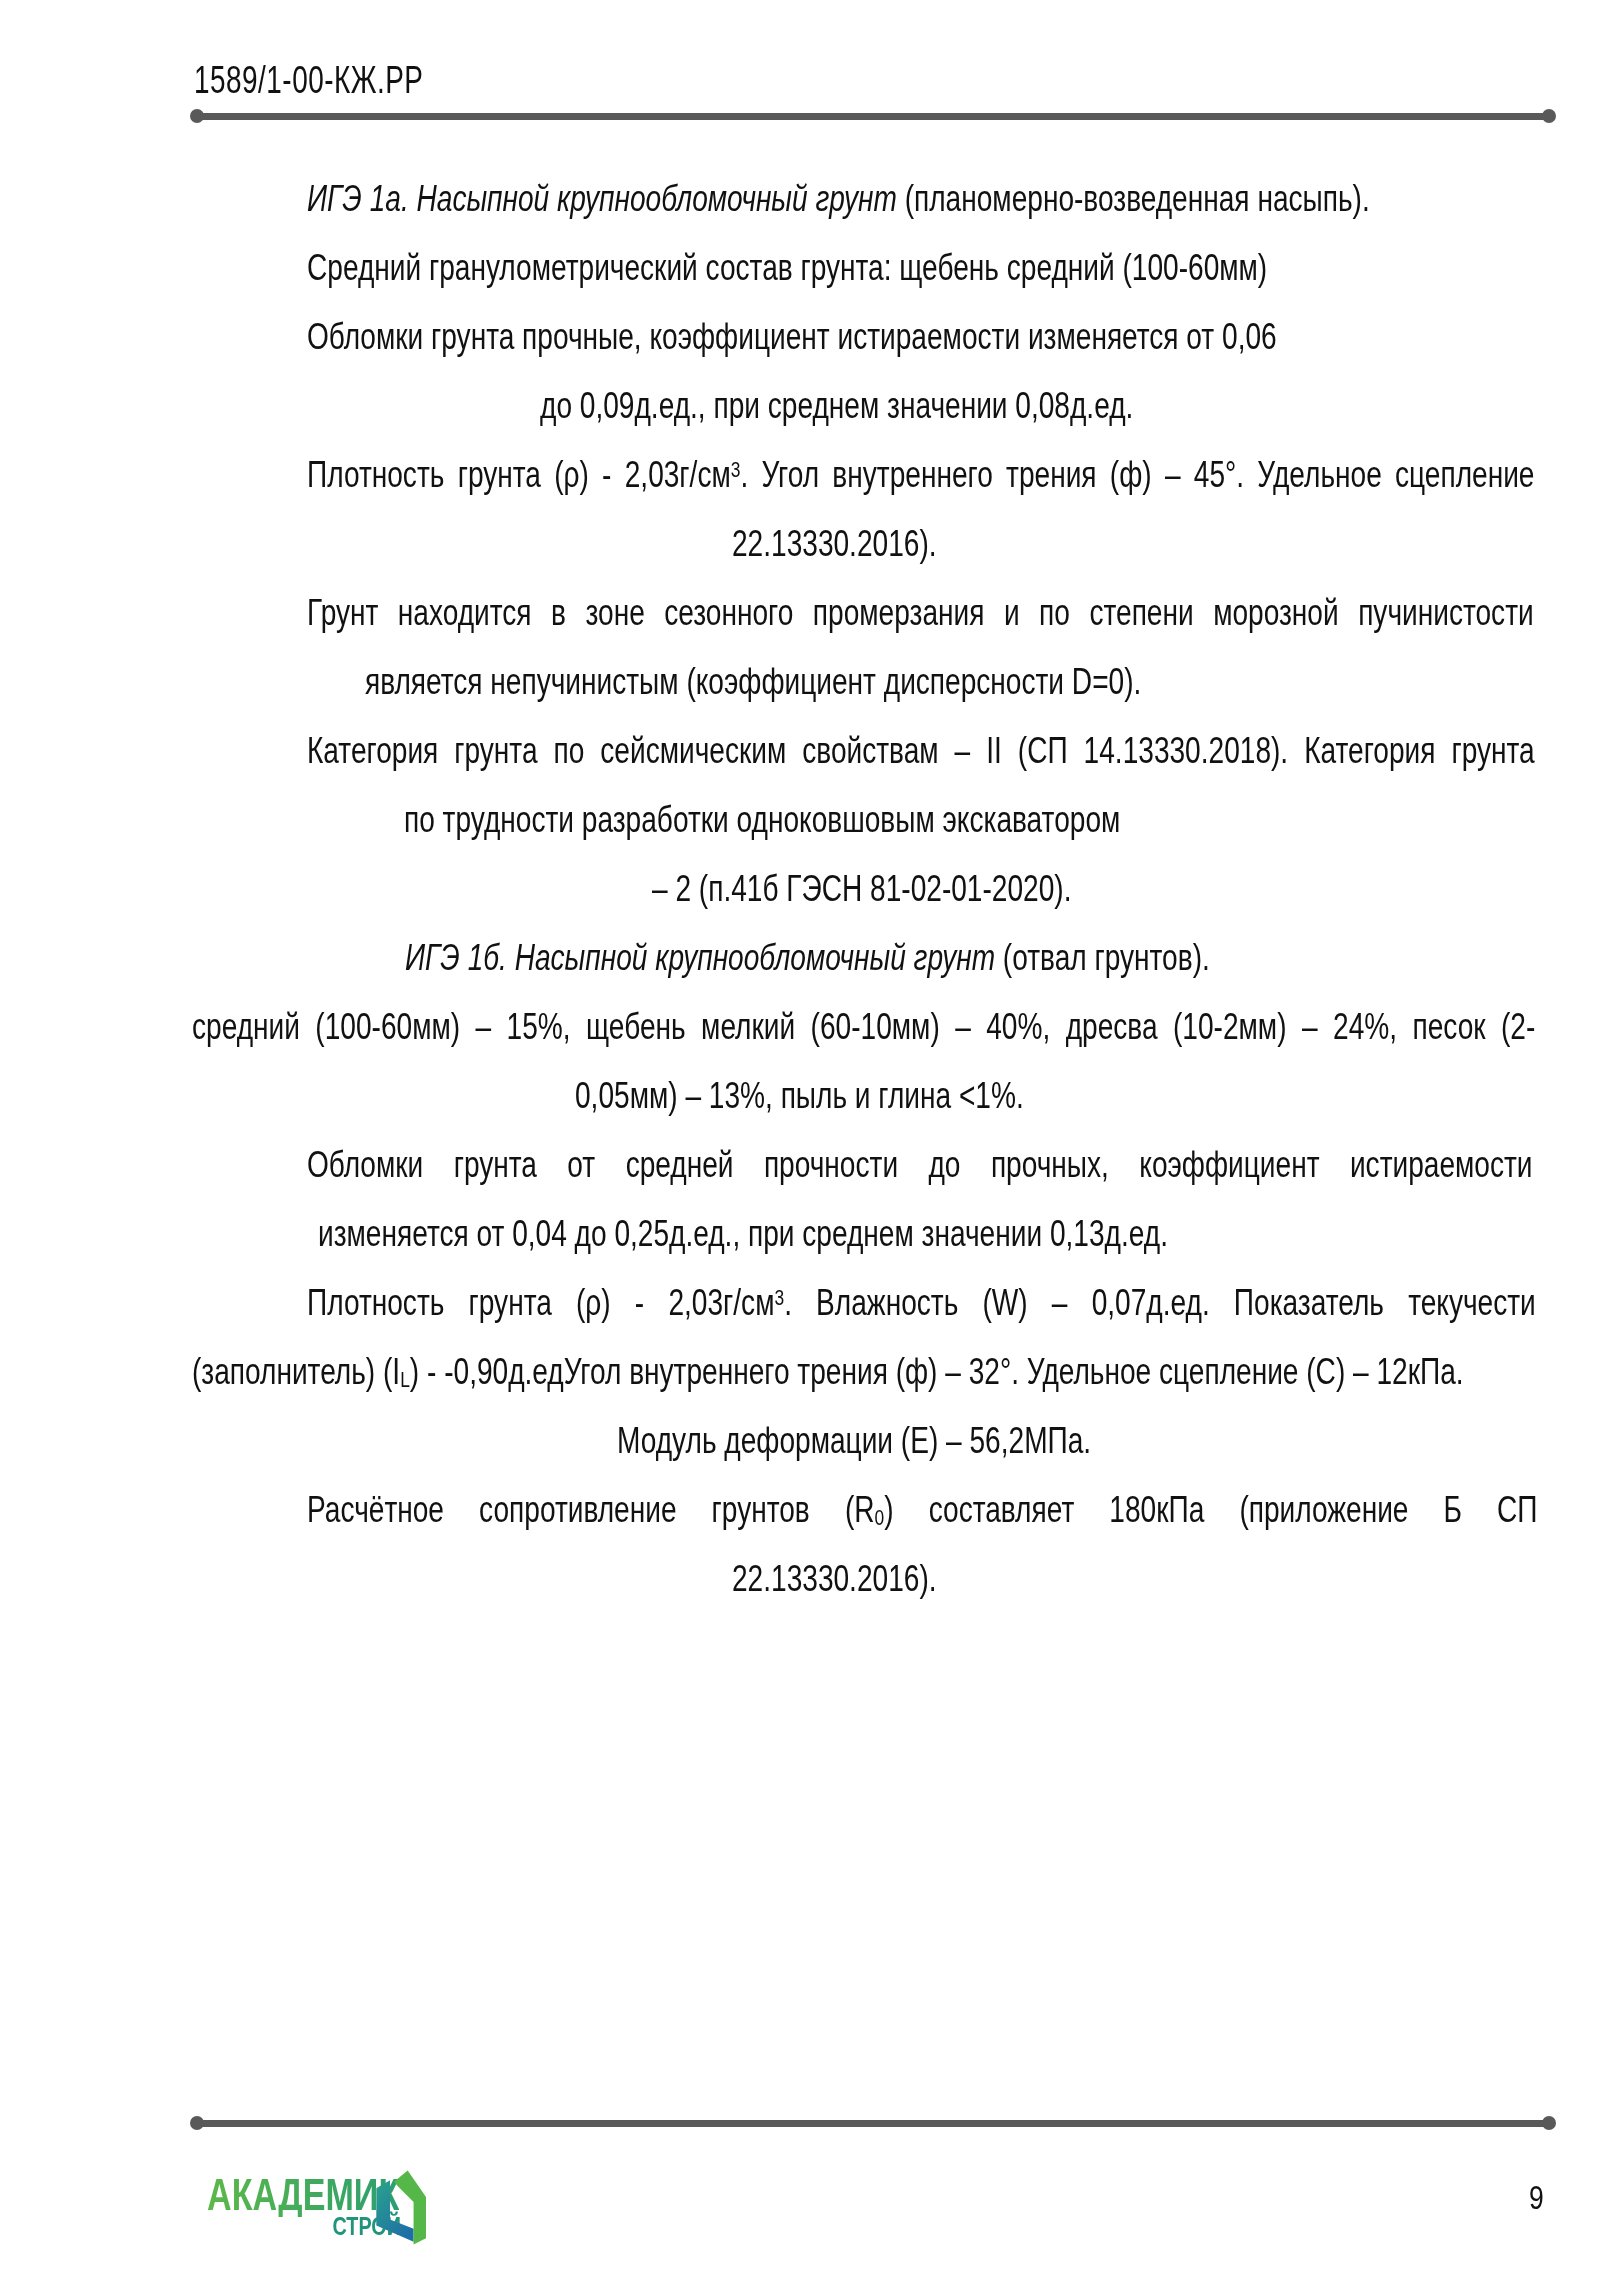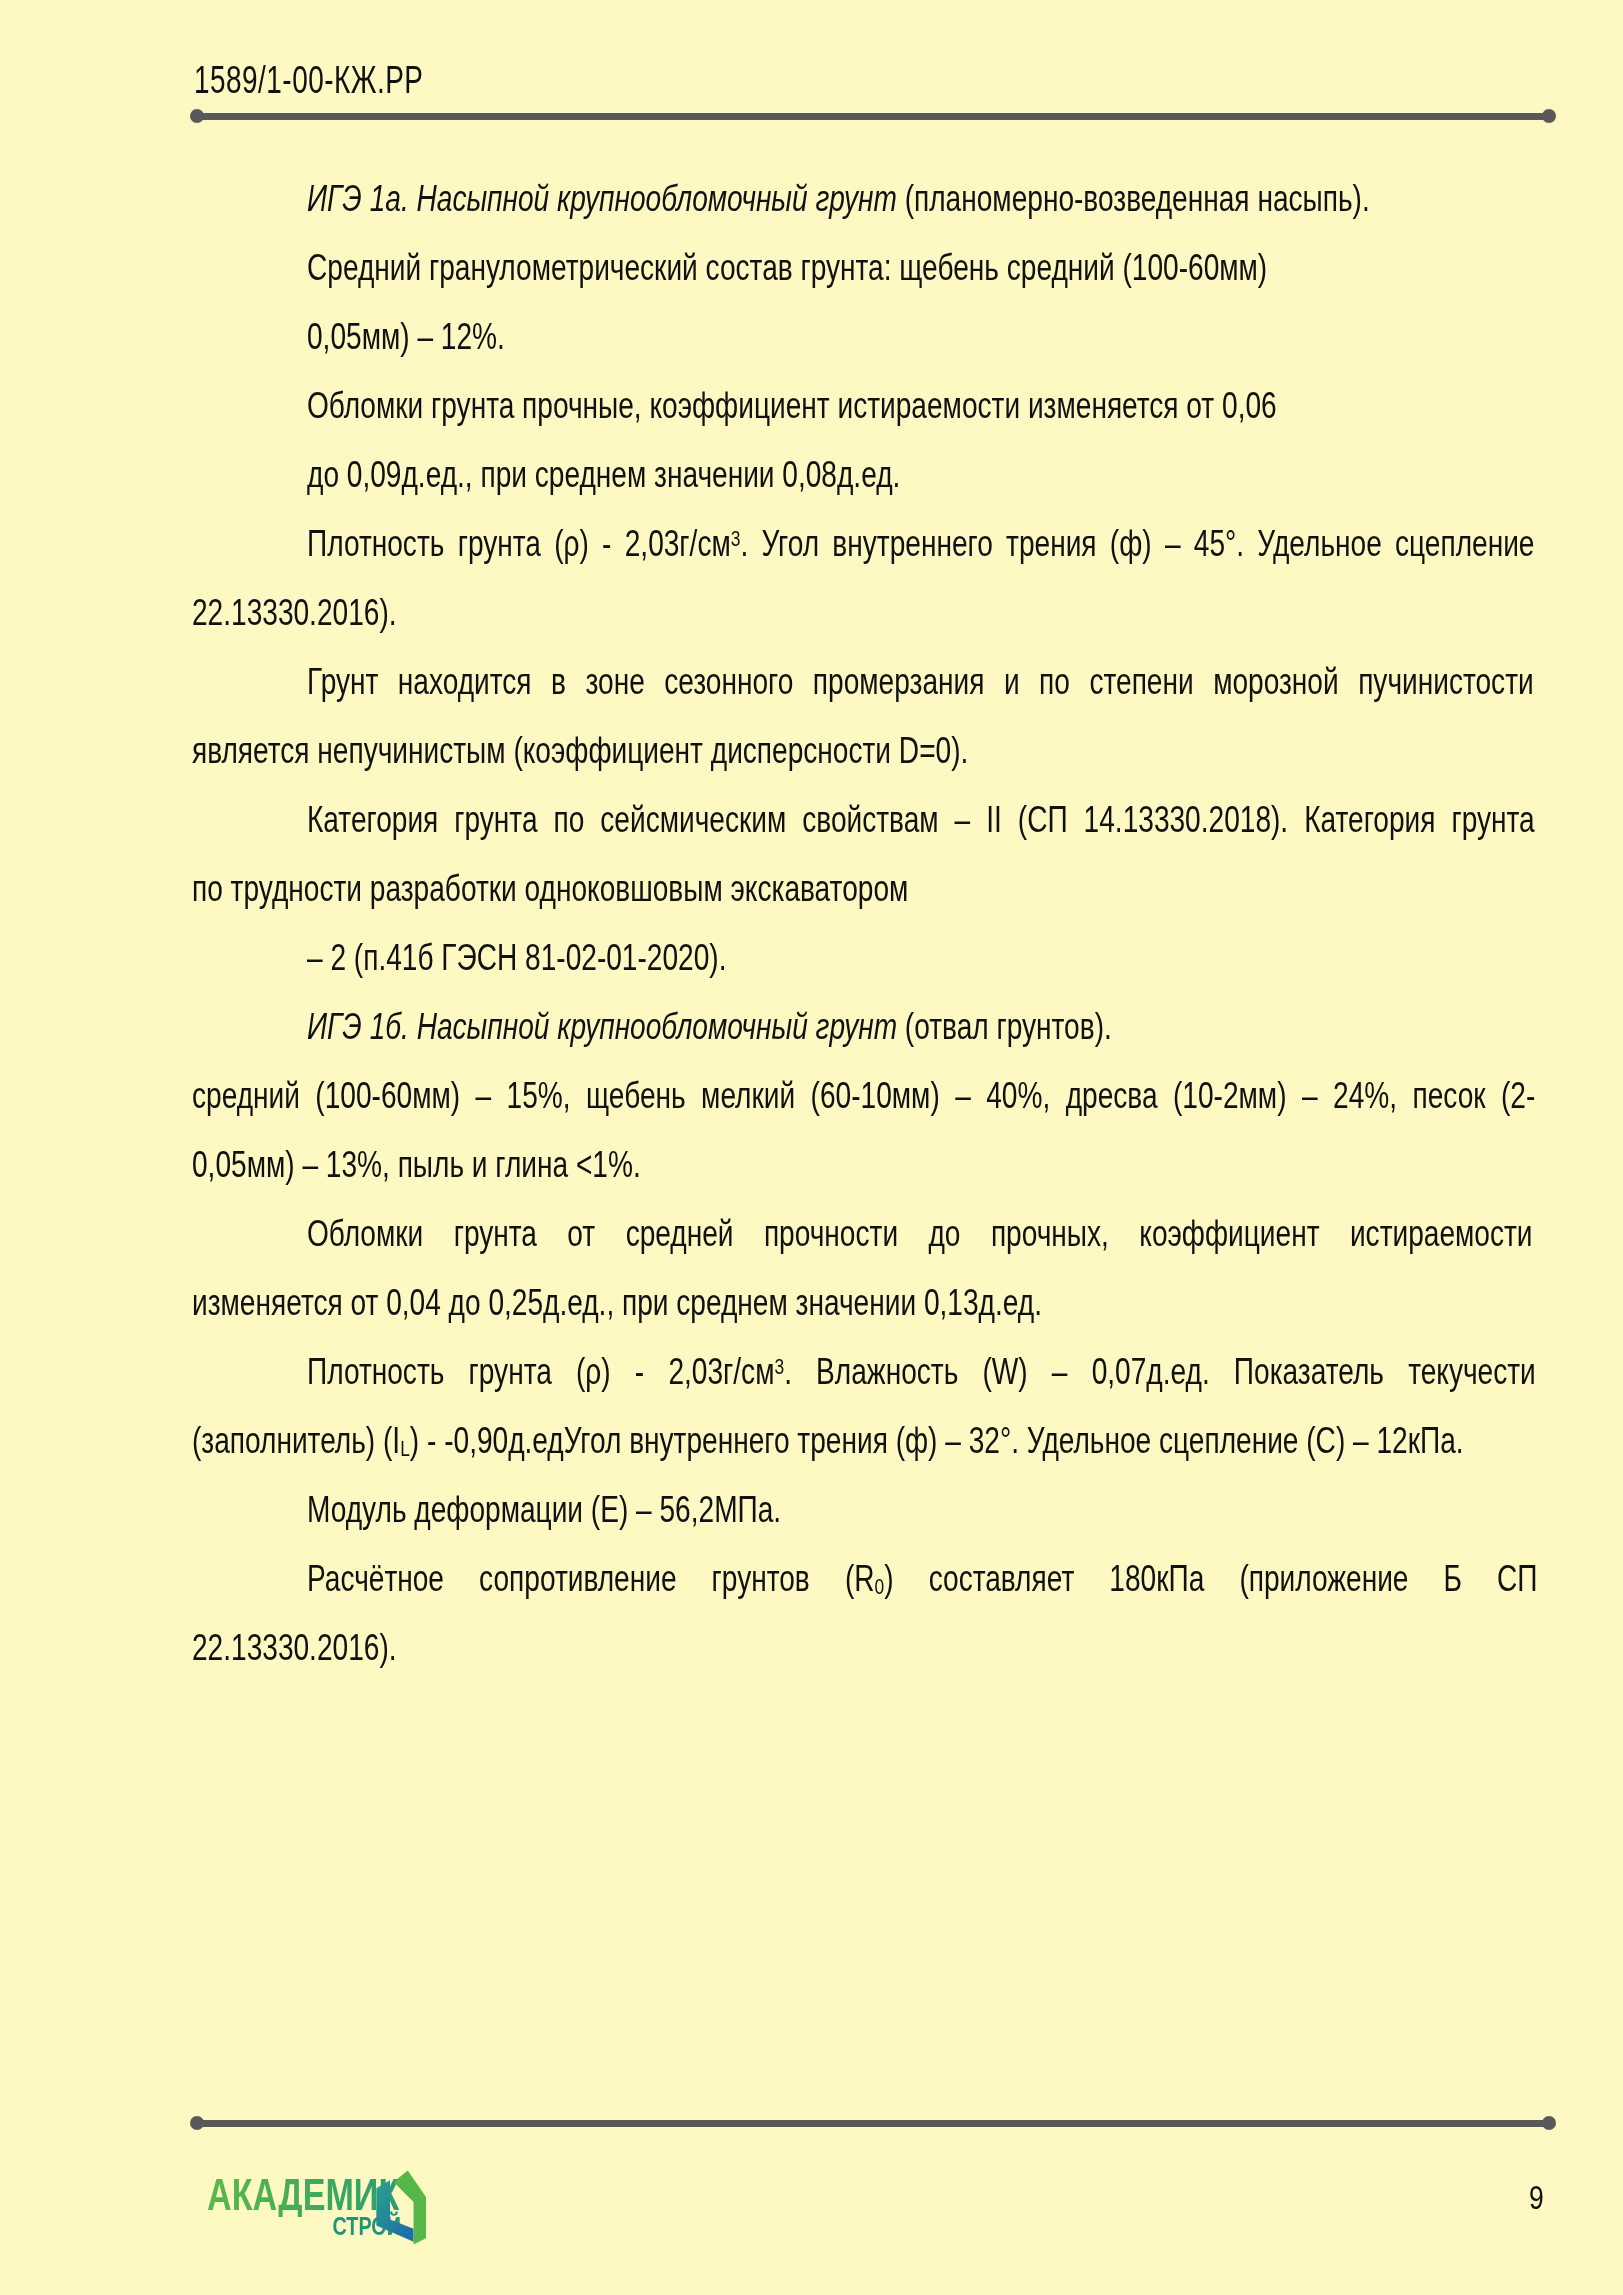--- a/index.html
+++ b/index.html
@@ -30,32 +30,31 @@
   #logo-word-stroy{position:absolute;right:0;top:40px;display:inline-block;font-size:26px;line-height:1;
       font-weight:bold;white-space:nowrap;transform-origin:right center;}
   #house-icon{position:absolute;left:375px;top:2169px;}
 
   #page-number{position:absolute;left:1529px;top:2180px;font-size:34px;line-height:1;
       display:inline-block;transform:scaleX(0.78);transform-origin:left center;}
 </style>
 </head>
 <body>
 
-<div id="page" style="color: rgb(17, 17, 17); background: #fef9c3;">
+<div id="page" style="color: rgb(17, 17, 17); background: #ffffff; text-align: center;">
 
   <span id="doc-code" style="transform: scaleX(0.715447);">1589/1-00-КЖ.РР</span>
 
   <div class="rule" style="left: 198px; top: 113px; width: 1352px; background: rgb(89, 89, 89);"></div>
   <div class="dot" style="left: 190px; top: 109px; background: rgb(89, 89, 89);"></div>
   <div class="dot" style="left: 1542px; top: 109px; background: rgb(89, 89, 89);"></div>
 
   <div id="text-block">
       <div class="tl ind"><span class="ls"><span class="italic">ИГЭ 1а. Насыпной крупнообломочный грунт </span><span>(планомерно-возведенная насыпь).</span></span></div>
       <div class="tl ind"><span class="ls"><span>Средний гранулометрический состав грунта: щебень средний (100-60мм)</span></span></div>
-      <div class="tl ind"><span class="ls"><span>0,05мм) – 12%.</span></span></div>
       <div class="tl ind"><span class="ls"><span>Обломки грунта прочные, коэффициент истираемости изменяется от 0,06</span></span></div>
       <div class="tl ind"><span class="ls"><span>до 0,09д.ед., при среднем значении 0,08д.ед.</span></span></div>
       <div class="tl ind"><span class="ls" style="word-spacing: 7px;"><span>Плотность грунта (ρ) - 2,03г/см</span><span class="sup">3</span><span>. Угол внутреннего трения (ф) – 45°. Удельное сцепление</span></span></div>
       <div class="tl"><span class="ls"><span>22.13330.2016).</span></span></div>
       <div class="tl ind"><span class="ls" style="word-spacing: 15px;"><span>Грунт находится в зоне сезонного промерзания и по степени морозной пучинистости</span></span></div>
       <div class="tl"><span class="ls"><span>является непучинистым (коэффициент дисперсности D=0).</span></span></div>
       <div class="tl ind"><span class="ls" style="word-spacing: 10.5px;"><span>Категория грунта по сейсмическим свойствам – II (СП 14.13330.2018). Категория грунта</span></span></div>
       <div class="tl"><span class="ls"><span>по трудности разработки одноковшовым экскаватором</span></span></div>
       <div class="tl ind"><span class="ls"><span>– 2 (п.41б ГЭСН 81-02-01-2020).</span></span></div>
       <div class="tl ind"><span class="ls"><span class="italic">ИГЭ 1б. Насыпной крупнообломочный грунт </span><span>(отвал грунтов).</span></span></div>

